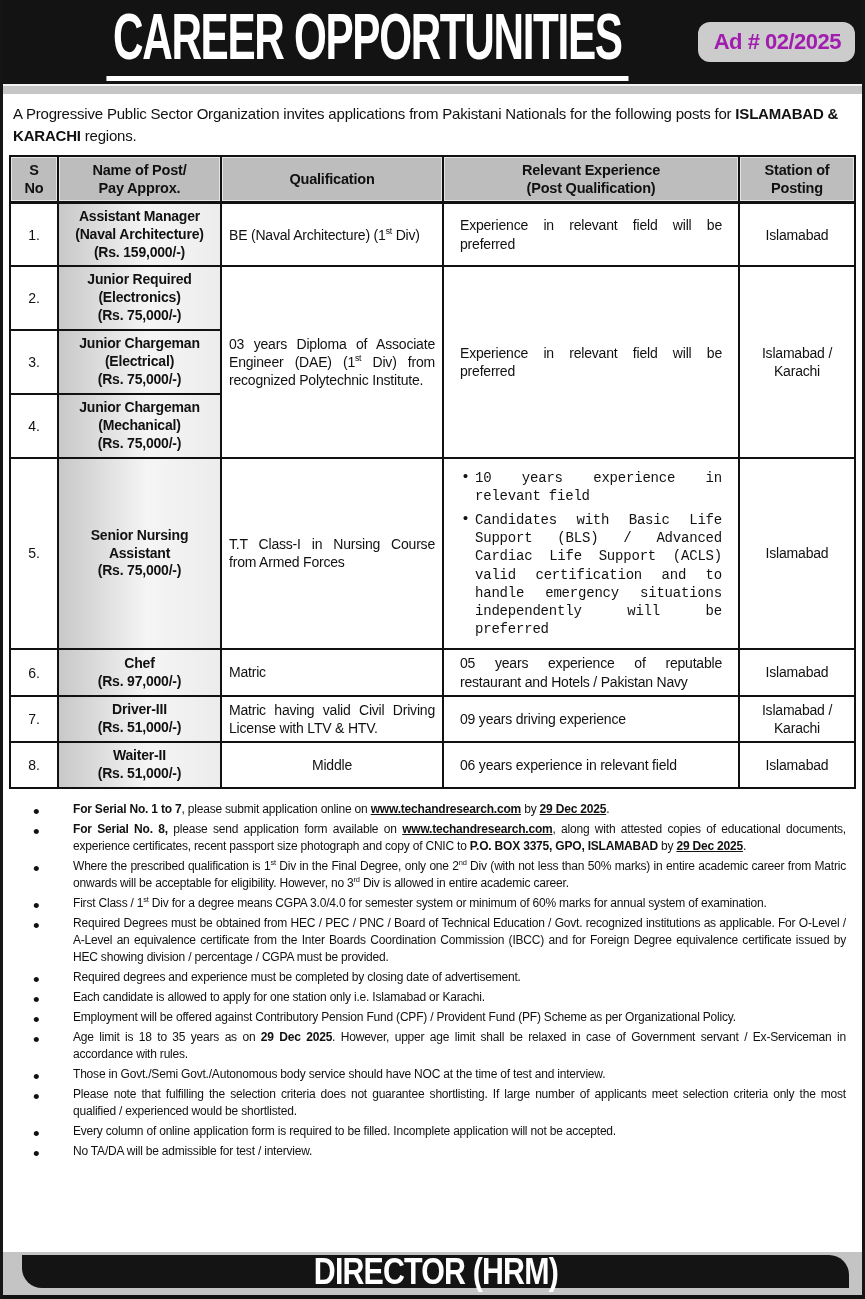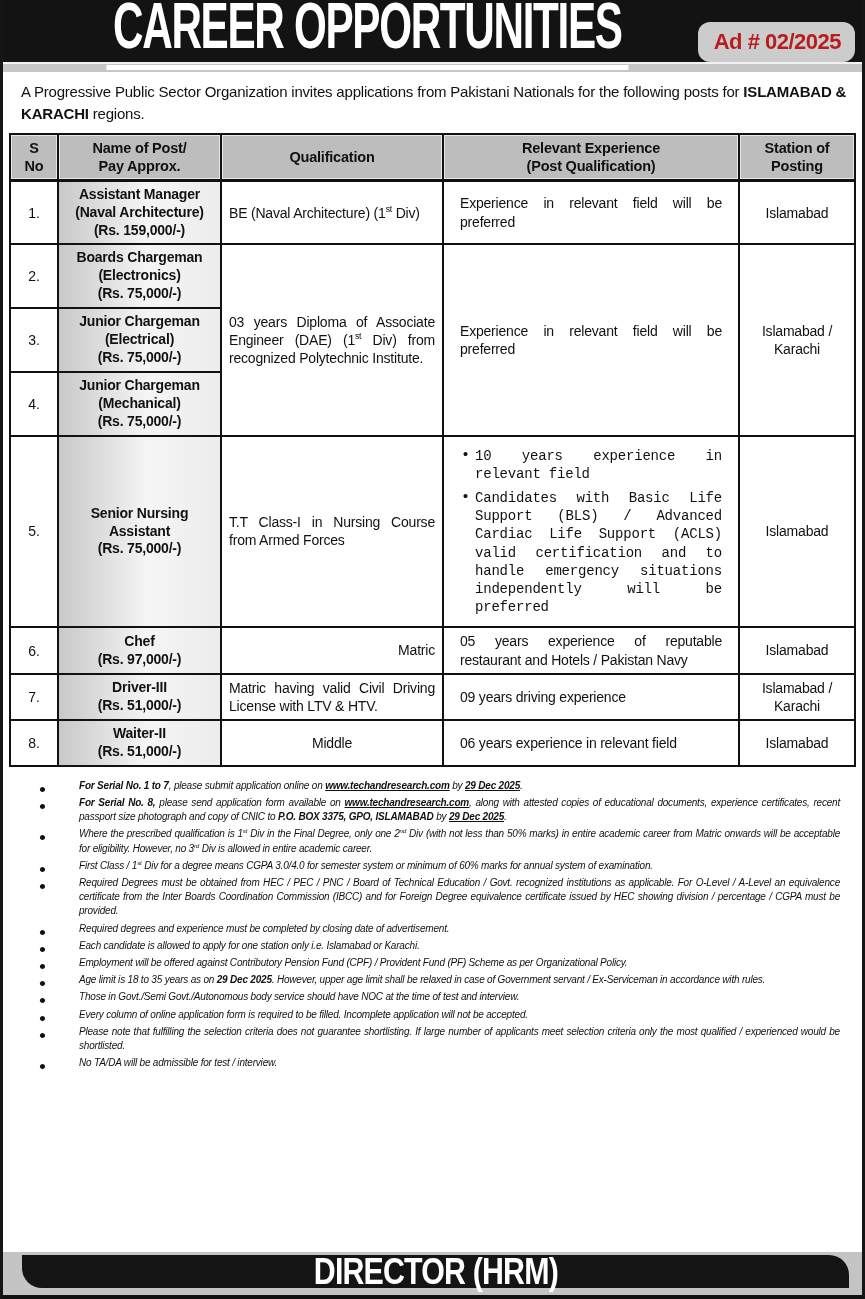--- a/index.html
+++ b/index.html
@@ -7,42 +7,42 @@
   body { font-family:"Liberation Sans", sans-serif; color:#111; }
 
   .ad {
     width:865px; height:1299px; margin:0 auto; position:relative;
     background:#ffffff; overflow:hidden;
     border-left:3px solid #151515; border-right:3px solid #151515;
   }
 
   
   .masthead {
-    height:62px; background:#131313; position:relative;
+    height:84px; background:#131313; position:relative;
     display:flex; align-items:center; justify-content:center;
   }
   .masthead-title {
     color:#fff; font-weight:bold; font-size:64px; line-height:1;
     letter-spacing:-2px; white-space:nowrap;
     transform:scaleX(0.66); transform-origin:center;
     border-bottom:5px solid #fff; padding:2px 10px 7px 10px;
     margin-right:130px;
   }
   .ad-badge {
     position:absolute; right:7px; top:22px;
-    background:#cccccc; color:#b91c1c; font-weight:bold; font-size:22px;
+    background:#cccccc; color:#a21caf; font-weight:bold; font-size:22px;
     padding:7px 14px 7px 16px; border-radius:12px; letter-spacing:-0.5px;
     white-space:nowrap;
   }
   .gray-strip { height:10px; background:#c6c6c6; border-top:2px solid #f2f2f2; }
 
   
   .intro {
     padding:9px 12px 5px 10px; font-size:15px; line-height:1.45;
-    letter-spacing:-0.2px; text-align:left;margin-left:8px;
+    letter-spacing:-0.2px; text-align:left;
   }
   .intro .b { font-weight:bold; }
 
   
   table.jobs {
     border-collapse:collapse; margin:3px auto 6px auto; width:845px;
     table-layout:fixed; font-size:14px; letter-spacing:-0.2px;
   }
   table.jobs col.c-sno     { width:48px; }
   table.jobs col.c-post    { width:163px; }
@@ -66,22 +66,22 @@
   td.exp  { padding:4px 16px; text-align:justify; line-height:1.3; }
   td.station { text-align:center; padding:4px 4px; line-height:1.3; }
   ul.cell-list { list-style:none; }
   ul.cell-list li { position:relative; padding-left:15px; margin:6px 0; text-align:justify;font-family:Liberation Mono, monospace; }
   ul.cell-list li::before { content:"\2022"; position:absolute; left:1px; top:-1px; font-size:15px; }
   sup { font-size:0.62em; vertical-align:super; line-height:0; }
 
   
   ul.notes { list-style:none; padding:3px 16px 2px 12px; }
   ul.notes li {
-    position:relative; padding-left:58px; margin:3px 6px;
-    font-size:10px; line-height:1.42; letter-spacing:-0.2px; text-align:justify;font-style:italic;
+    position:relative; padding-left:58px; margin:3px 0;
+    font-size:12px; line-height:1.42; letter-spacing:-0.2px; text-align:justify;
   }
   ul.notes li::before { content:"\2022"; position:absolute; left:18px; top:-2px; font-size:19px; }
   .b { font-weight:bold; }
   .u { text-decoration:underline; }
 
   
   .footer {
     position:absolute; left:0; right:0; bottom:0;
     background:#c4c4c4; padding:3px 13px 7px 19px; border-bottom:4px solid #111;
   }
@@ -135,21 +135,21 @@
             <div>Assistant Manager (Naval Architecture)</div>
             <div>(Rs. 159,000/-)</div>
           </td>
         <td class="qual">BE (Naval Architecture) (1<sup>st</sup> Div)</td>
         <td class="exp">Experience in relevant field will be preferred</td>
         <td class="station">Islamabad</td>
       </tr>
       <tr>
         <td class="sno">2.</td>
         <td class="post">
-            <div>Boards Chargeman (Electronics)</div>
+            <div>Junior Required (Electronics)</div>
             <div>(Rs. 75,000/-)</div>
           </td>
         <td class="qual" rowspan="3">03 years Diploma of Associate Engineer (DAE) (1<sup>st</sup> Div) from recognized Polytechnic Institute.</td>
         <td class="exp" rowspan="3">Experience in relevant field will be preferred</td>
         <td class="station" rowspan="3">Islamabad / Karachi</td>
       </tr>
       <tr>
         <td class="sno">3.</td>
         <td class="post">
             <div>Junior Chargeman (Electrical)</div>
@@ -177,21 +177,21 @@
             </ul>
           </td>
         <td class="station">Islamabad</td>
       </tr>
       <tr>
         <td class="sno">6.</td>
         <td class="post">
             <div>Chef</div>
             <div>(Rs. 97,000/-)</div>
           </td>
-        <td class="qual" style="text-align:right">Matric</td>
+        <td class="qual" style="text-align:left">Matric</td>
         <td class="exp">05 years experience of reputable restaurant and Hotels / Pakistan Navy</td>
         <td class="station">Islamabad</td>
       </tr>
       <tr>
         <td class="sno">7.</td>
         <td class="post">
             <div>Driver-III</div>
             <div>(Rs. 51,000/-)</div>
           </td>
         <td class="qual">Matric having valid Civil Driving License with LTV &amp; HTV.</td>
@@ -215,22 +215,22 @@
       <li><span class="b">For Serial No. 1 to 7</span><span>, please submit application online on </span><span class="b u">www.techandresearch.com</span><span> by </span><span class="b u">29 Dec 2025</span><span>.</span></li>
       <li><span class="b">For Serial No. 8,</span><span> please send application form available on </span><span class="b u">www.techandresearch.com</span><span>, along with attested copies of educational documents, experience certificates, recent passport size photograph and copy of CNIC to </span><span class="b">P.O. BOX 3375, GPO, ISLAMABAD</span><span> by </span><span class="b u">29 Dec 2025</span><span>.</span></li>
       <li><span>Where the prescribed qualification is 1<sup>st</sup> Div in the Final Degree, only one 2<sup>nd</sup> Div (with not less than 50% marks) in entire academic career from Matric onwards will be acceptable for eligibility. However, no 3<sup>rd</sup> Div is allowed in entire academic career.</span></li>
       <li><span>First Class / 1<sup>st</sup> Div for a degree means CGPA 3.0/4.0 for semester system or minimum of 60% marks for annual system of examination.</span></li>
       <li><span>Required Degrees must be obtained from HEC / PEC / PNC / Board of Technical Education / Govt. recognized institutions as applicable. For O-Level / A-Level an equivalence certificate from the Inter Boards Coordination Commission (IBCC) and for Foreign Degree equivalence certificate issued by HEC showing division / percentage / CGPA must be provided.</span></li>
       <li><span>Required degrees and experience must be completed by closing date of advertisement.</span></li>
       <li><span>Each candidate is allowed to apply for one station only i.e. Islamabad or Karachi.</span></li>
       <li><span>Employment will be offered against Contributory Pension Fund (CPF) / Provident Fund (PF) Scheme as per Organizational Policy.</span></li>
       <li><span>Age limit is 18 to 35 years as on </span><span class="b">29 Dec 2025</span><span>. However, upper age limit shall be relaxed in case of Government servant / Ex-Serviceman in accordance with rules.</span></li>
       <li><span>Those in Govt./Semi Govt./Autonomous body service should have NOC at the time of test and interview.</span></li>
+      <li><span>Please note that fulfilling the selection criteria does not guarantee shortlisting. If large number of applicants meet selection criteria only the most qualified / experienced would be shortlisted.</span></li>
       <li><span>Every column of online application form is required to be filled. Incomplete application will not be accepted.</span></li>
-      <li><span>Please note that fulfilling the selection criteria does not guarantee shortlisting. If large number of applicants meet selection criteria only the most qualified / experienced would be shortlisted.</span></li>
       <li><span>No TA/DA will be admissible for test / interview.</span></li>
     </ul>
 
   <div class="footer">
     <div class="footer-banner">
       <span class="footer-title">DIRECTOR (HRM)</span>
     </div>
   </div>
 
 </div>

